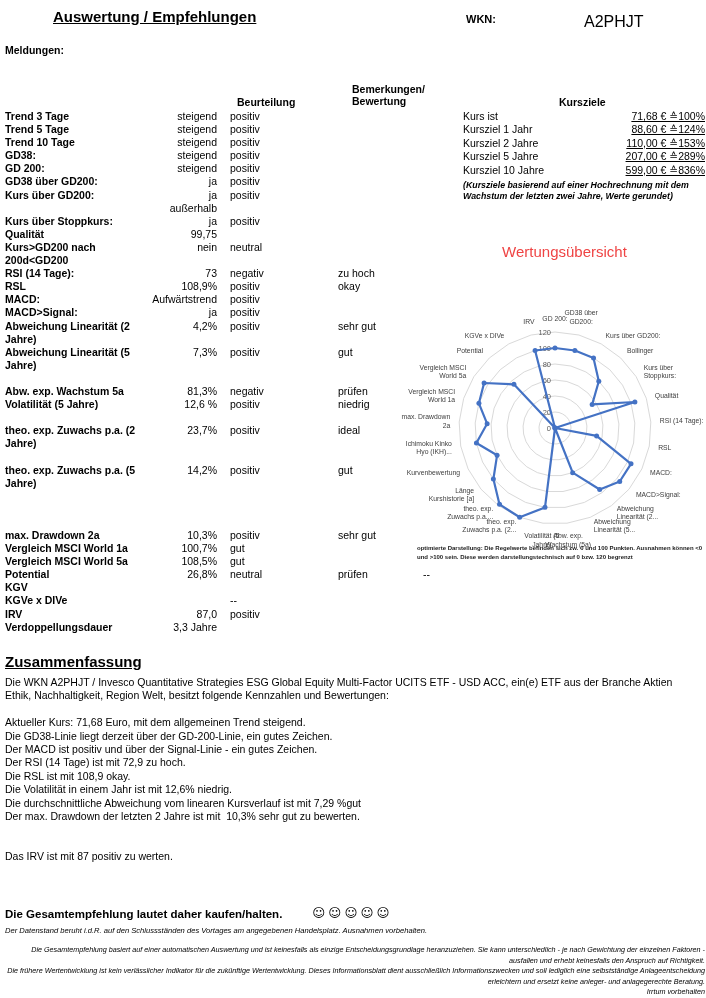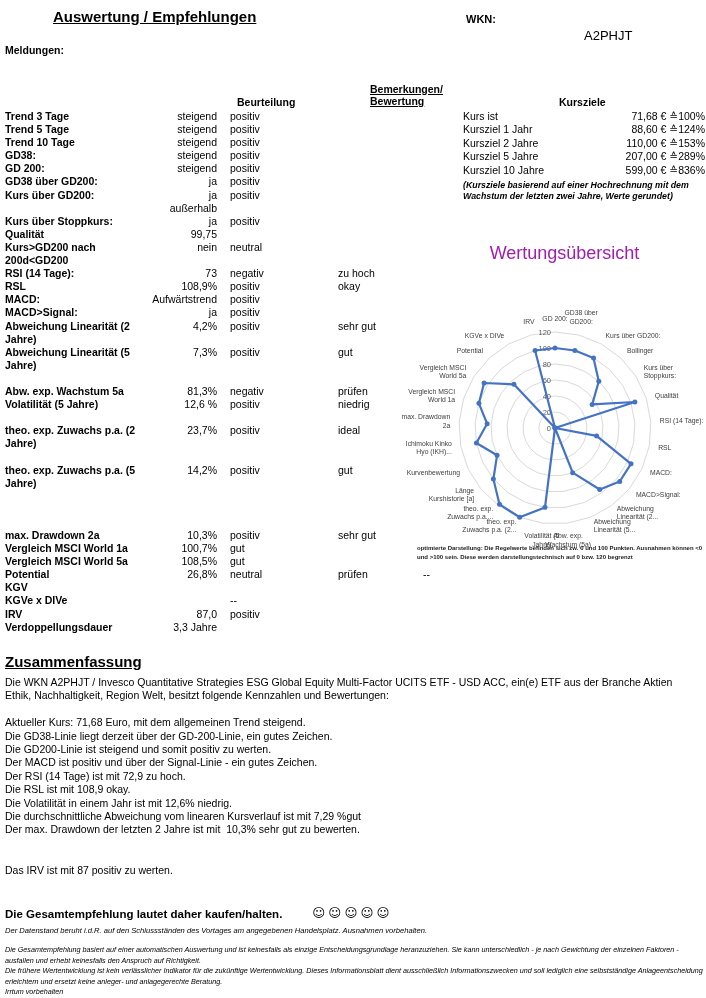--- a/index.html
+++ b/index.html
@@ -16,53 +16,53 @@
   .irow{display:flex;min-height:13.1px;line-height:13.1px;font-size:10.5px;}
   .c-label{width:140px;font-weight:bold;white-space:pre-line;}
   .c-val{width:72px;text-align:right;}
   .c-rat{width:108px;margin-left:13px;}
   .c-note{width:85px;}
   .c-extra{width:40px;}
   
   #kz-block{width:242px;}
   .krow{display:flex;line-height:13.4px;font-size:10.5px;gap:17px;}
   .k-label{flex:1;}
-  .k-val{text-align:right;white-space:pre;}
+  .k-val{text-align:right;white-space:pre;text-decoration:underline;}
   .k-note{margin-top:3px;font-size:8.8px;line-height:10.8px;font-style:italic;font-weight:bold;}
   
   #chart{width:311px;height:330px;}
   #chart-title{position:absolute;top:3px;left:0;right:0;padding-left:28px;text-align:center;
-               font-size:18px;color:#a21caf;}
+               font-size:15px;color:#ef4444;}
   #radar-labels{position:absolute;left:0;top:0;width:100%;height:100%;}
   .radar-label{position:absolute;font-size:6.8px;line-height:8.4px;color:#404040;white-space:pre;}
   #chart-footnote{position:absolute;left:22px;top:304px;width:292px;font-size:6px;
                   font-weight:600;line-height:1.55;color:#1a1a1a;}
   
   .sline{min-height:13.4px;line-height:13.4px;font-size:10.5px;white-space:pre;}
   
   .rec-row{display:flex;align-items:flex-end;}
   .rec-text{font-size:11.5px;font-weight:bold;}
   .smileys{margin-left:30px;font-size:12.5px;letter-spacing:3px;font-family:"DejaVu Sans",sans-serif;}
   .datenstand{font-size:7.6px;font-style:italic;}
-  .disc p{margin:0 0 0 0;font-size:7.2px;font-style:italic;line-height:10.6px;}
+  .disc p{margin:0 0 0 0;font-size:7.2px;font-style:italic;line-height:10.6px;text-align:right;}
 </style>
 </head>
 <body>
 
 <div class="page">
 
   <div class="abs page-title" style="left:5px;top:8px;">Auswertung / Empfehlungen</div>
 
   <div class="abs lbl" style="left:466px;top:13px;font-size:11px;">WKN:</div>
-  <div class="abs txt" style="left:584px;top:13px;font-size:13px;margin-top:15px;">A2PHJT</div>
+  <div class="abs txt" style="left:584px;top:13px;font-size:16px;">A2PHJT</div>
 
   <div class="abs lbl" style="left:5px;top:44px;">Meldungen:</div>
 
   <div class="abs colhead" style="left:237px;top:96px;">Beurteilung</div>
-  <div class="abs colhead" style="left:370px;top:83px;text-decoration:underline;">Bemerkungen/
+  <div class="abs colhead" style="left:352px;top:83px;">Bemerkungen/
 Bewertung</div>
   <div class="abs colhead" style="left:559px;top:96px;">Kursziele</div>
 
   <div class="abs" id="ind-rows" style="left:5px;top:110px;">
       <div class="irow">
         <div class="c-label">Trend 3 Tage</div>
         <div class="c-val">steigend</div>
         <div class="c-rat">positiv</div>
         <div class="c-note"></div>
         <div class="c-extra"></div>
@@ -424,21 +424,20 @@
     <div id="chart-footnote">optimierte Darstellung: Die Regelwerte befinden sich zw. 0 und 100 Punkten. Ausnahmen können &lt;0 und &gt;100 sein. Diese werden darstellungstechnisch auf 0 bzw. 120 begrenzt</div>
   </div>
 
   <div class="abs section-title" style="left:5px;top:653px;">Zusammenfassung</div>
   <div class="abs" id="summary-lines" style="left:5px;top:676px;width:700px;">
       <div class="sline">Die WKN A2PHJT / Invesco Quantitative Strategies ESG Global Equity Multi-Factor UCITS ETF - USD ACC, ein(e) ETF aus der Branche Aktien</div>
       <div class="sline">Ethik, Nachhaltigkeit, Region Welt, besitzt folgende Kennzahlen und Bewertungen:</div>
       <div class="sline"></div>
       <div class="sline">Aktueller Kurs: 71,68 Euro, mit dem allgemeinen Trend steigend.</div>
       <div class="sline">Die GD38-Linie liegt derzeit über der GD-200-Linie, ein gutes Zeichen.</div>
-      <div class="sline">Die GD200-Linie ist steigend und somit positiv zu werten.</div>
       <div class="sline">Der MACD ist positiv und über der Signal-Linie - ein gutes Zeichen.</div>
       <div class="sline">Der RSI (14 Tage) ist mit 72,9 zu hoch.</div>
       <div class="sline">Die RSL ist mit 108,9 okay.</div>
       <div class="sline">Die Volatilität in einem Jahr ist mit 12,6% niedrig.</div>
       <div class="sline">Die durchschnittliche Abweichung vom linearen Kursverlauf ist mit 7,29 %gut</div>
       <div class="sline">Der max. Drawdown der letzten 2 Jahre ist mit  10,3% sehr gut zu bewerten.</div>
       <div class="sline"></div>
       <div class="sline"></div>
       <div class="sline">Das IRV ist mit 87 positiv zu werten.</div>
     </div>

